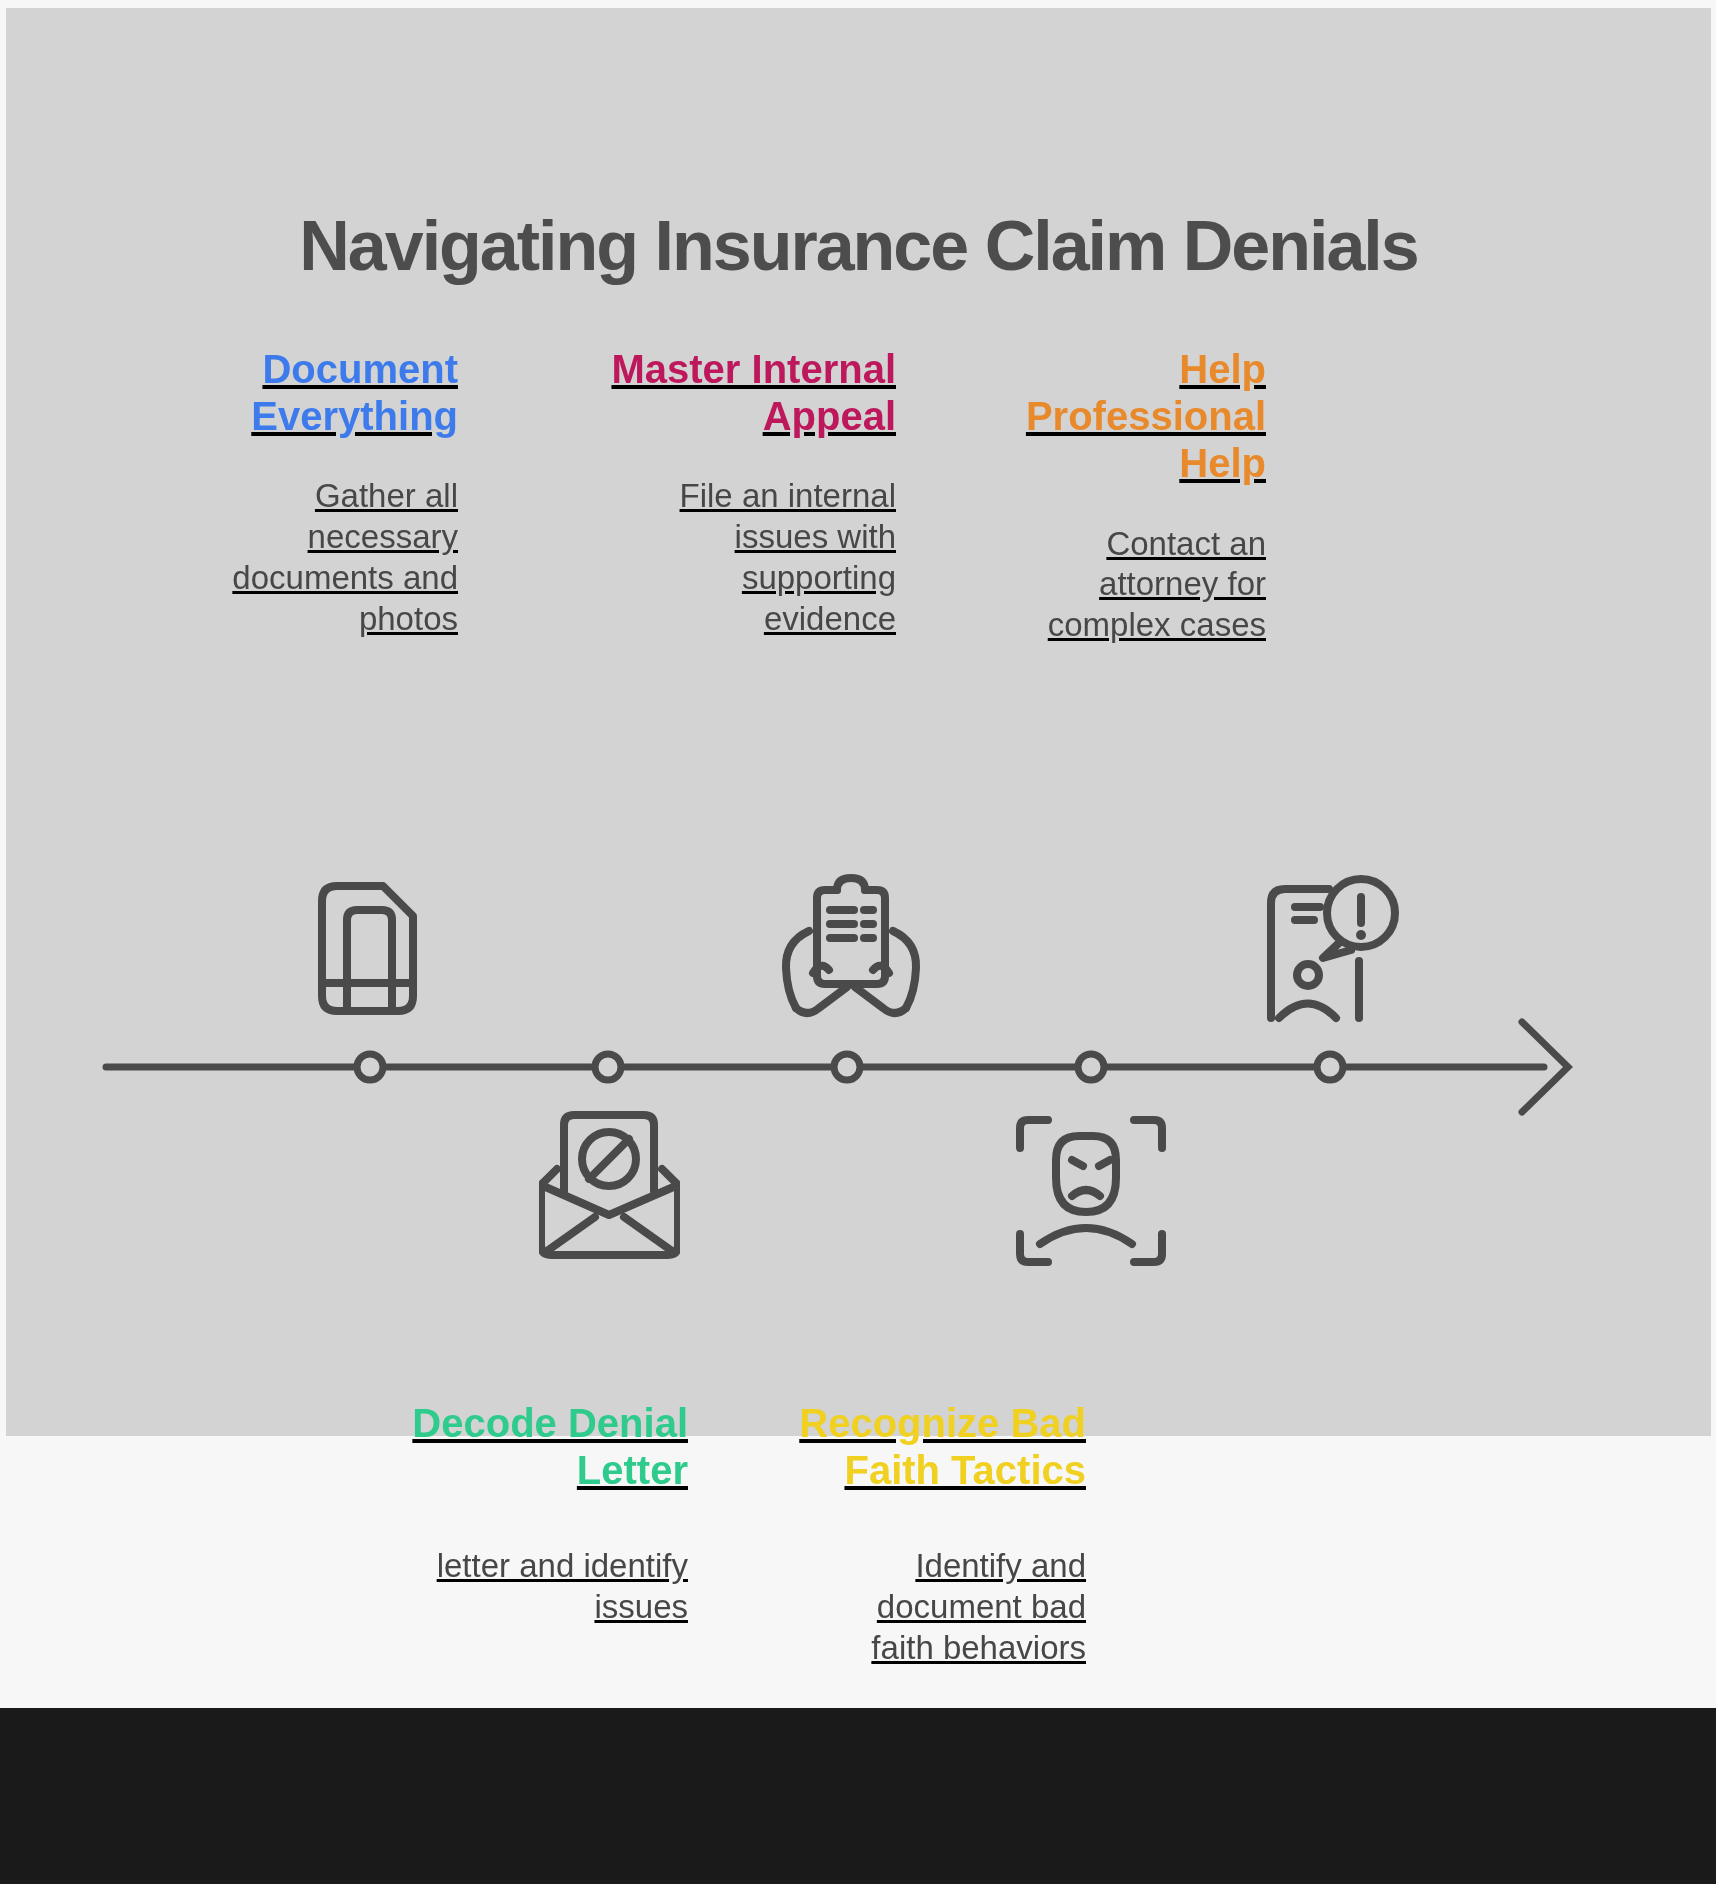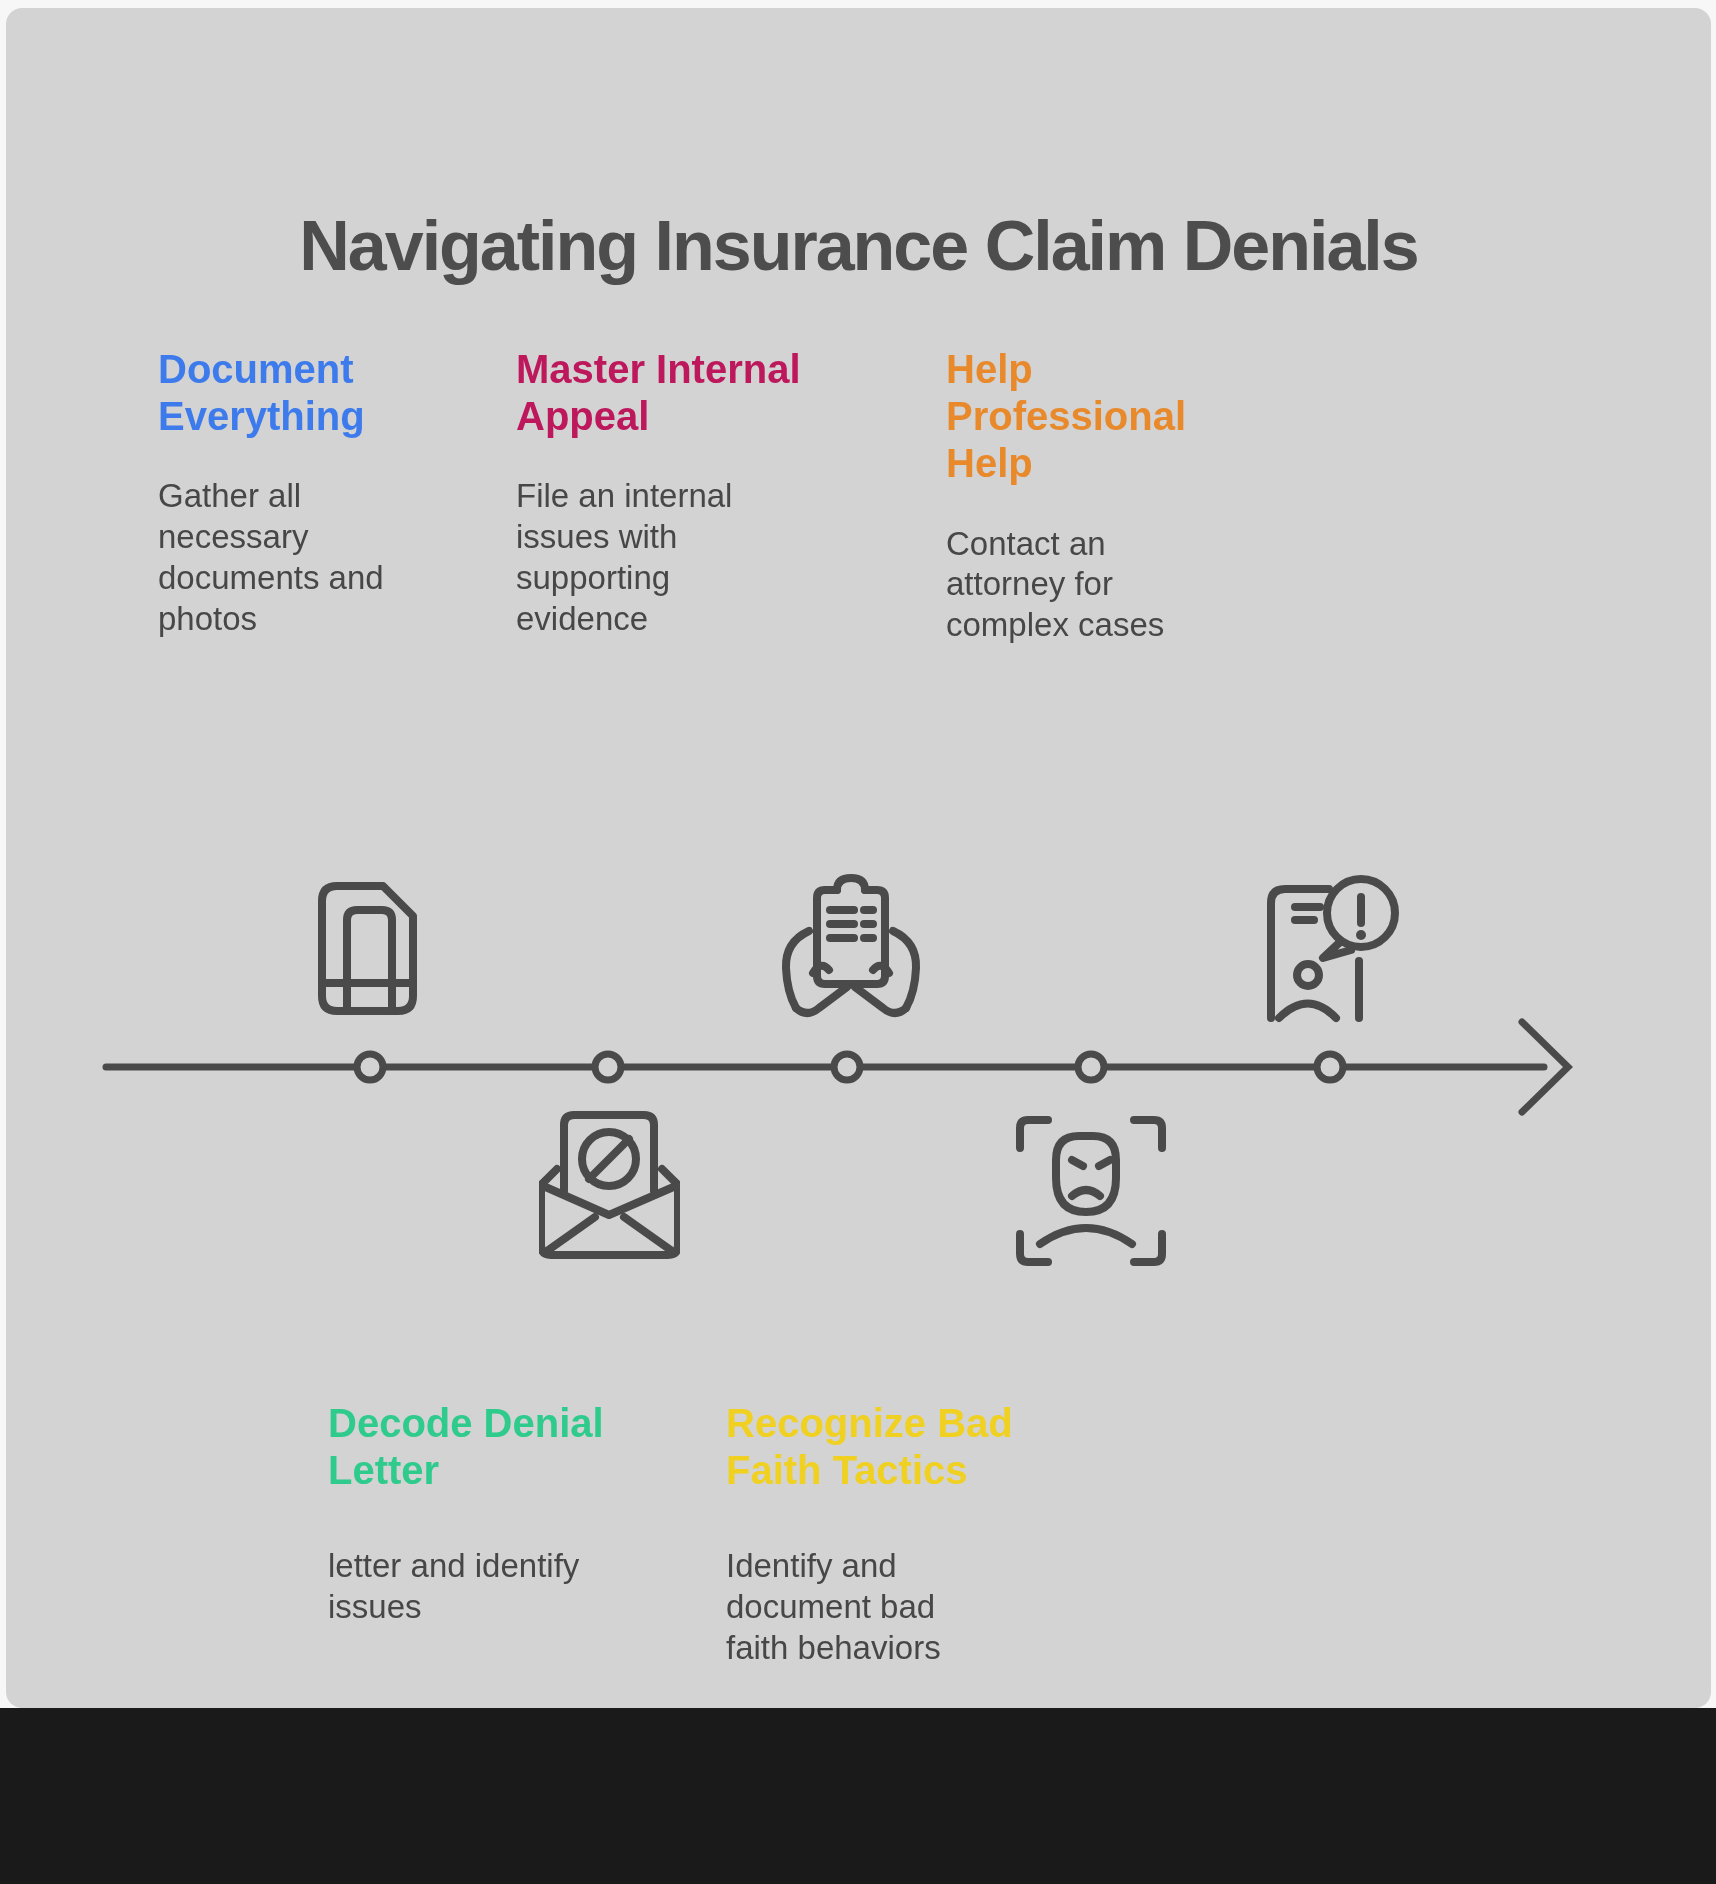--- a/index.html
+++ b/index.html
@@ -3,35 +3,34 @@
 <meta charset="utf-8">
 <style>
   html,body{margin:0;padding:0;}
   body{
     width:1716px;height:1884px;
     background:#f7f7f7;
     font-family:"Liberation Sans", sans-serif;
     position:relative;overflow:hidden;
   }
   .canvas{
-    position:absolute;left:6px;top:8px;width:1705px;height:1700px;
+    position:absolute;left:6px;top:8px;width:1705px;height:1428px;
     background:#d3d3d3;
-    border-radius:16px;
   }
   .footer-bar{
     position:absolute;left:0;top:1708px;width:1716px;height:176px;
     background:#1a1a1a;
   }
   .page-title{
     position:absolute;left:0;top:202px;width:1705px;
     text-align:center;
     font-size:70px;font-weight:700;color:#4d4d4d;
     letter-spacing:-2px;line-height:1.05;margin:0;
   }
-  .step{position:absolute;text-align:left;}
+  .step{position:absolute;text-align:right;text-decoration:underline;}
   .step-title{
     margin:0;font-size:40px;font-weight:700;line-height:1.18;
   }
   .step-title span,.step-desc span{display:block;white-space:nowrap;}
   .step-desc{
     margin:36px 0 0 0;font-size:33px;font-weight:400;color:#474747;line-height:1.24;
   }
   .step.below .step-desc{margin-top:52px;}
   .icon{position:absolute;}
   .icon path,.icon circle,.icon line{

